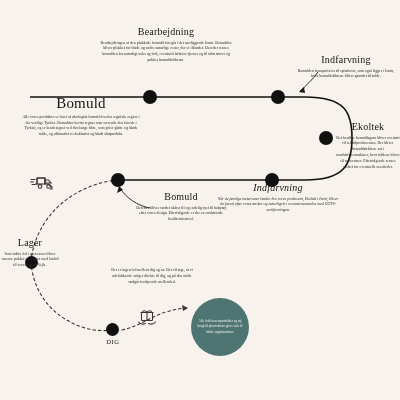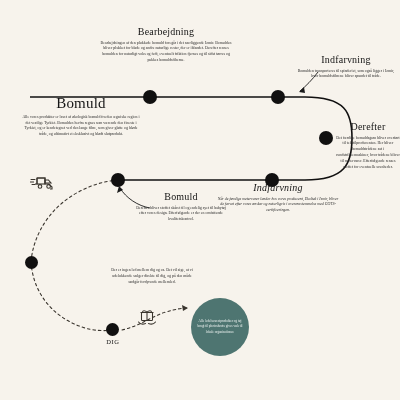--- a/index.html
+++ b/index.html
@@ -111,34 +111,38 @@
     <div class="blk-title t-lg">Bomuld</div>
     <div class="blk-body">Alle vores produkter er lavet af økologisk bomuld fra den ægæiske region i det vestlige Tyrkiet. Bomulden herfra regnes som værende den fineste i Tyrkiet, og er kendetegnet ved den lange fibre, som giver glatte og bløde tråde, og ultimativt et eksklusivt og blødt slutprodukt.</div>
   </div>
 
   <div class="block" style="left:296px;top:55px;width:100px;">
     <div class="blk-title t-md">Indfarvning</div>
     <div class="blk-body">Bomulden transporteres til spinderiet, som også ligger i Izmir, hvor bomuldsfibrene bliver spundet til tråde.</div>
   </div>
 
   <div class="block" style="left:336px;top:122px;width:64px;">
-    <div class="blk-title t-md">Derefter</div>
+    <div class="blk-title t-md">Ekoltek</div>
     <div class="blk-body">Det færdige bomuldsgarn bliver overført til tekstilproducenten. Her bliver bomuldstrådene sat i rundstrikkemaskiner, hvor trådene bliver til metervarer. Efterfølgende renses stoffet for eventuelle urenheder.</div>
   </div>
 
   <div class="block" style="left:216px;top:183px;width:124px;font-style:italic;">
     <div class="blk-title t-md">Indfarvning</div>
     <div class="blk-body">Når de færdige metervarer lander hos vores producent, Ekoltek i Izmir, bliver de farvet efter vores ønsker og naturligvis i overensstemmelse med GOTS-certificeringen.</div>
   </div>
 
   <div class="block" style="left:136px;top:192px;width:90px;">
     <div class="blk-title t-md">Bomuld</div>
     <div class="blk-body">Derefter bliver stoffet skåret til og endelig syet til babytøj efter vores design. Efterfølgende er der en omfattende kvalitetskontrol.</div>
   </div>
 
+  <div class="block" style="left:0px;top:238px;width:60px;">
+    <div class="blk-title t-md">Lager</div>
+    <div class="blk-body">Som sidste led i processen bliver varerne pakket og fragtet med lastbil til vores lager i Vejle.</div>
+  </div>
 
   <div class="block" style="left:108px;top:268px;width:88px;">
     <div class="blk-body">Der er ingen led mellem dig og os. Det vil sige, at vi udelukkende sælger direkte til dig, og på den måde undgår fordyrende mellemled.</div>
   </div>
 
   <div class="icon" style="left:30px;top:174px;">
     <svg width="26" height="16" viewBox="0 0 26 16">
       <path d="M7 4 h8 v6 h4 l3 3 v2 h-2 M7 4 v6 h-2" fill="none" stroke="#3a352e" stroke-width="1.1"></path>
       <rect x="7" y="4" width="8" height="6" fill="none" stroke="#3a352e" stroke-width="1.1"></rect>
       <path d="M15 6 h3.4 l2.6 3 h-6 z" fill="none" stroke="#3a352e" stroke-width="1.1"></path>

